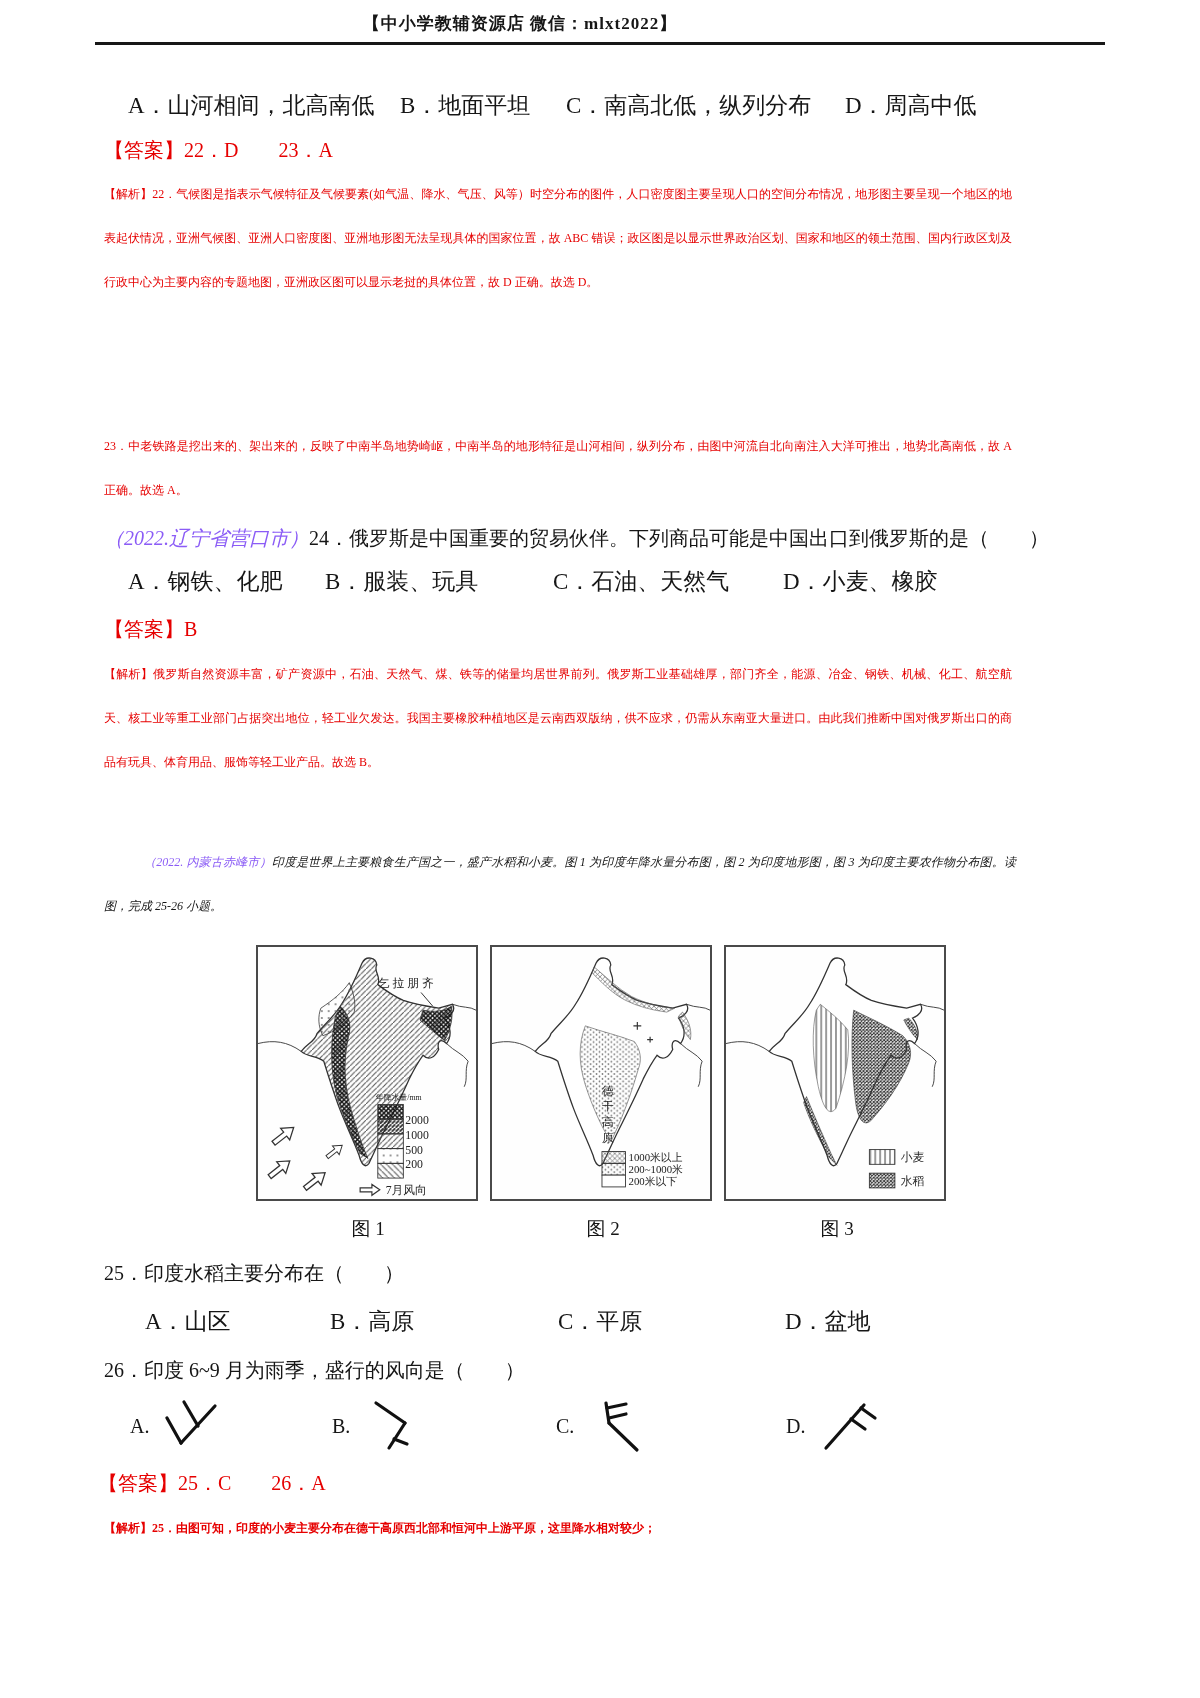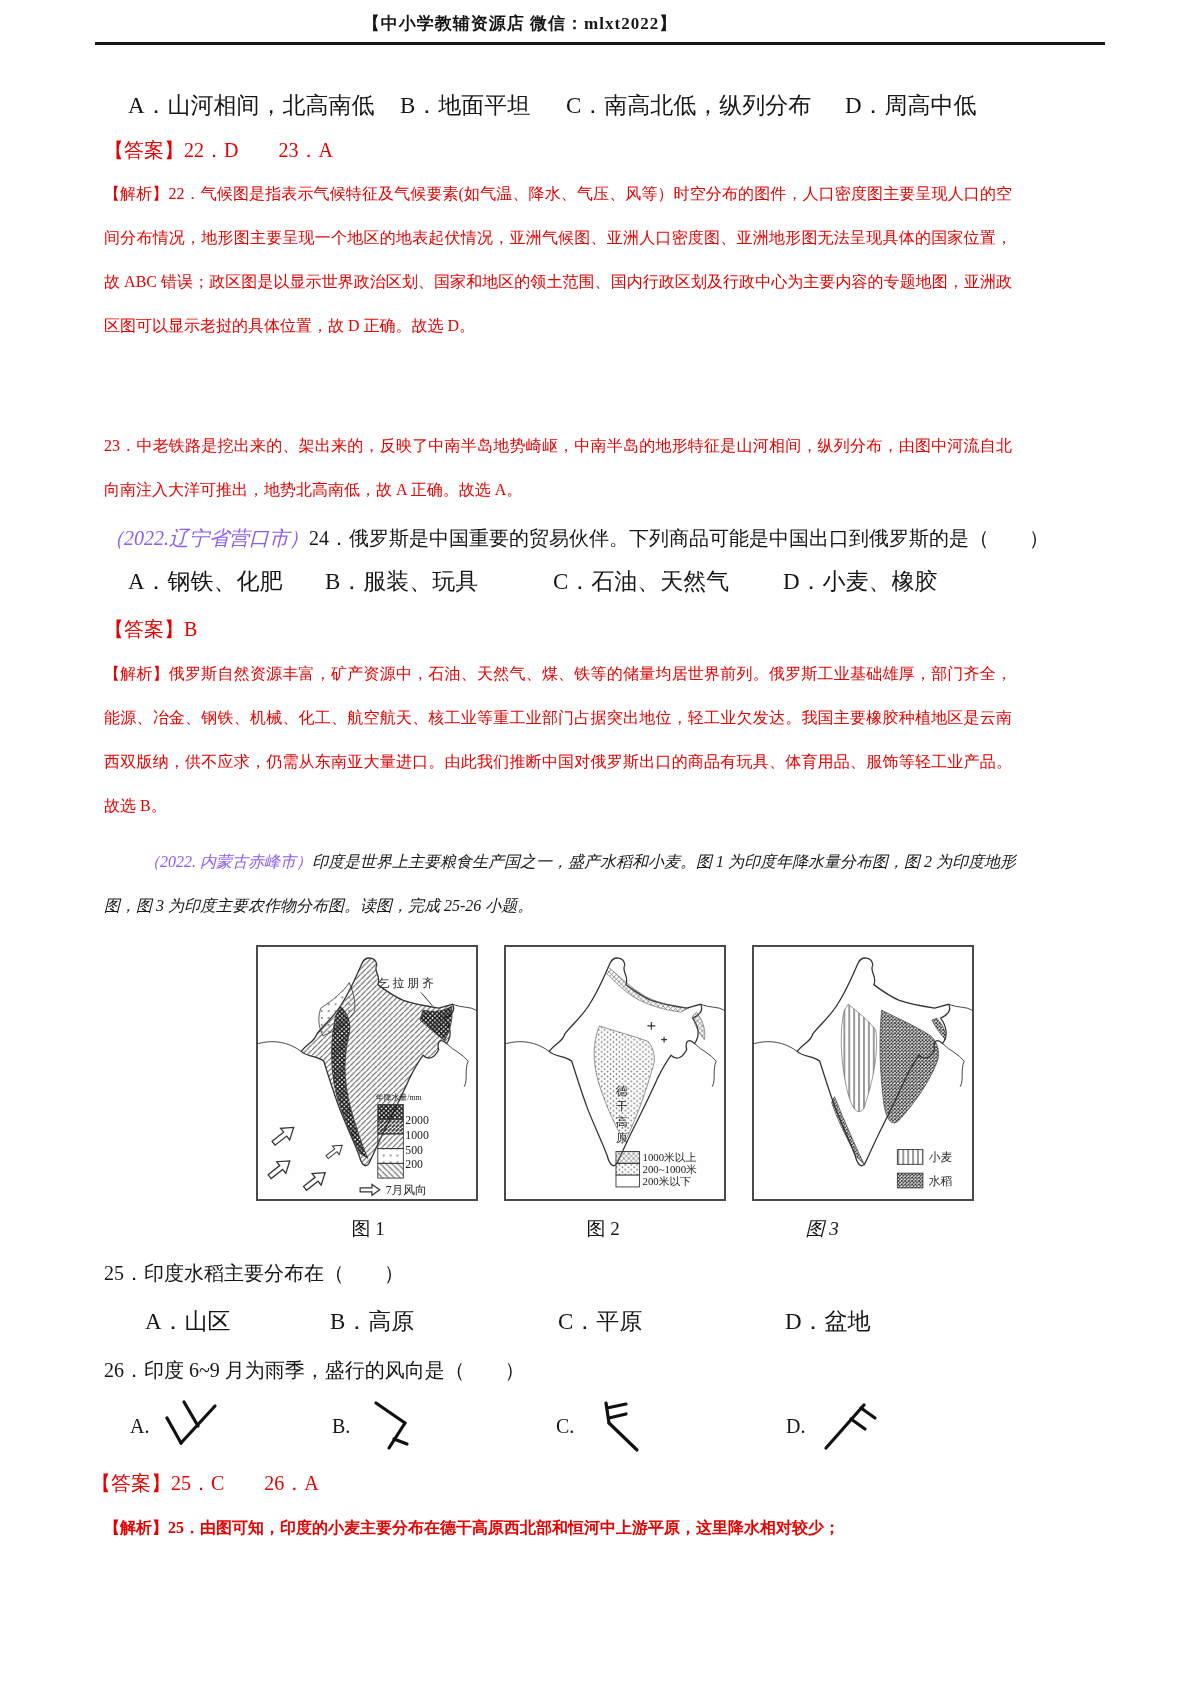--- a/index.html
+++ b/index.html
@@ -3,31 +3,31 @@
 <meta charset="utf-8">
 <style>
   html,body{margin:0;padding:0;}
   body{
     width:1200px;height:1698px;position:relative;background:#ffffff;
     font-family:"Liberation Serif","DejaVu Serif",serif;color:#161616;
     overflow:hidden;
   }
   .abs{position:absolute;}
   .line{font-size:20px;line-height:44px;white-space:nowrap;}
-  .para{font-size:16px;line-height:44px;text-align:justify;text-justify:inter-ideograph;}
+  .para{font-size:12px;line-height:44px;text-align:justify;text-justify:inter-ideograph;}
   .red{color:#e60000;}
   .blue{color:#8b5cf6;}
   .kai{font-style:italic;}
   .header{width:1040px;text-align:center;font-size:17px;font-weight:bold;letter-spacing:1px;}
   .rule{background:#171717;}
   .optrow{display:grid;font-size:23px;line-height:44px;white-space:nowrap;}
   .r22{grid-template-columns:272px 166px 279px auto;padding-left:24px;}
   .r24{grid-template-columns:197px 228px 230px auto;padding-left:24px;}
   .r25{grid-template-columns:185px 228px 227px auto;padding-left:41px;}
-  .maps-row{display:flex;gap:26px;}
+  .maps-row{display:flex;gap:12px;}
   .map-box{width:222px;height:256px;border:2px solid #4a4a4a;background:#fefefe;box-sizing:border-box;}
   .map-box svg{display:block;}
   .cap-row{width:693px;}
   .cap{position:absolute;width:224px;text-align:center;font-size:19px;line-height:30px;}
   .windgrp{display:flex;align-items:center;gap:16px;font-size:20px;}
   .windgrp svg{display:block;}
   svg text{font-family:"Liberation Serif","DejaVu Serif",serif;fill:#222;}
 </style>
 </head>
 <body>
@@ -184,21 +184,21 @@
         <text x="178" y="218" font-size="12">小麦</text>
         <text x="178" y="242" font-size="12">水稻</text>
       </g>
     </svg>
   </div>
 </div>
 
 <div class="abs cap-row" style="top:1214px;left:256px;height:30px;">
   <span class="cap" style="left:0;">图 1</span>
   <span class="cap" style="left:235px;">图 2</span>
-  <span class="cap" style="left:454px;font-style:italic;">图 3</span>
+  <span class="cap" style="left:469px;">图 3</span>
 </div>
 
 <div class="abs line" style="top:1251px;left:104px;">25．印度水稻主要分布在（　　）</div>
 <div class="abs optrow r25" style="top:1300px;left:104px;width:960px;">
   <span>A．山区</span>
   <span>B．高原</span>
   <span>C．平原</span>
   <span>D．盆地</span>
 </div>
 
@@ -240,15 +240,15 @@
   <span>D.</span>
   <svg width="58" height="56" viewBox="0 0 58 56">
     <g stroke="#111" stroke-width="3.2" stroke-linecap="round">
       <line x1="5" y1="50" x2="43" y2="7"></line>
         <line x1="40" y1="10" x2="54" y2="20"></line>
         <line x1="30" y1="21" x2="44" y2="31"></line>
     </g>
   </svg>
 </div>
 
-<div class="abs line red" style="top:1461px;left:91px;">【答案】25．C　　26．A</div>
+<div class="abs line red" style="top:1461px;left:98px;">【答案】25．C　　26．A</div>
 
 <div class="abs para red" style="top:1506px;left:104px;width:908px;font-weight:bold;">【解析】25．由图可知，印度的小麦主要分布在德干高原西北部和恒河中上游平原，这里降水相对较少；</div>
 
 </body></html>

